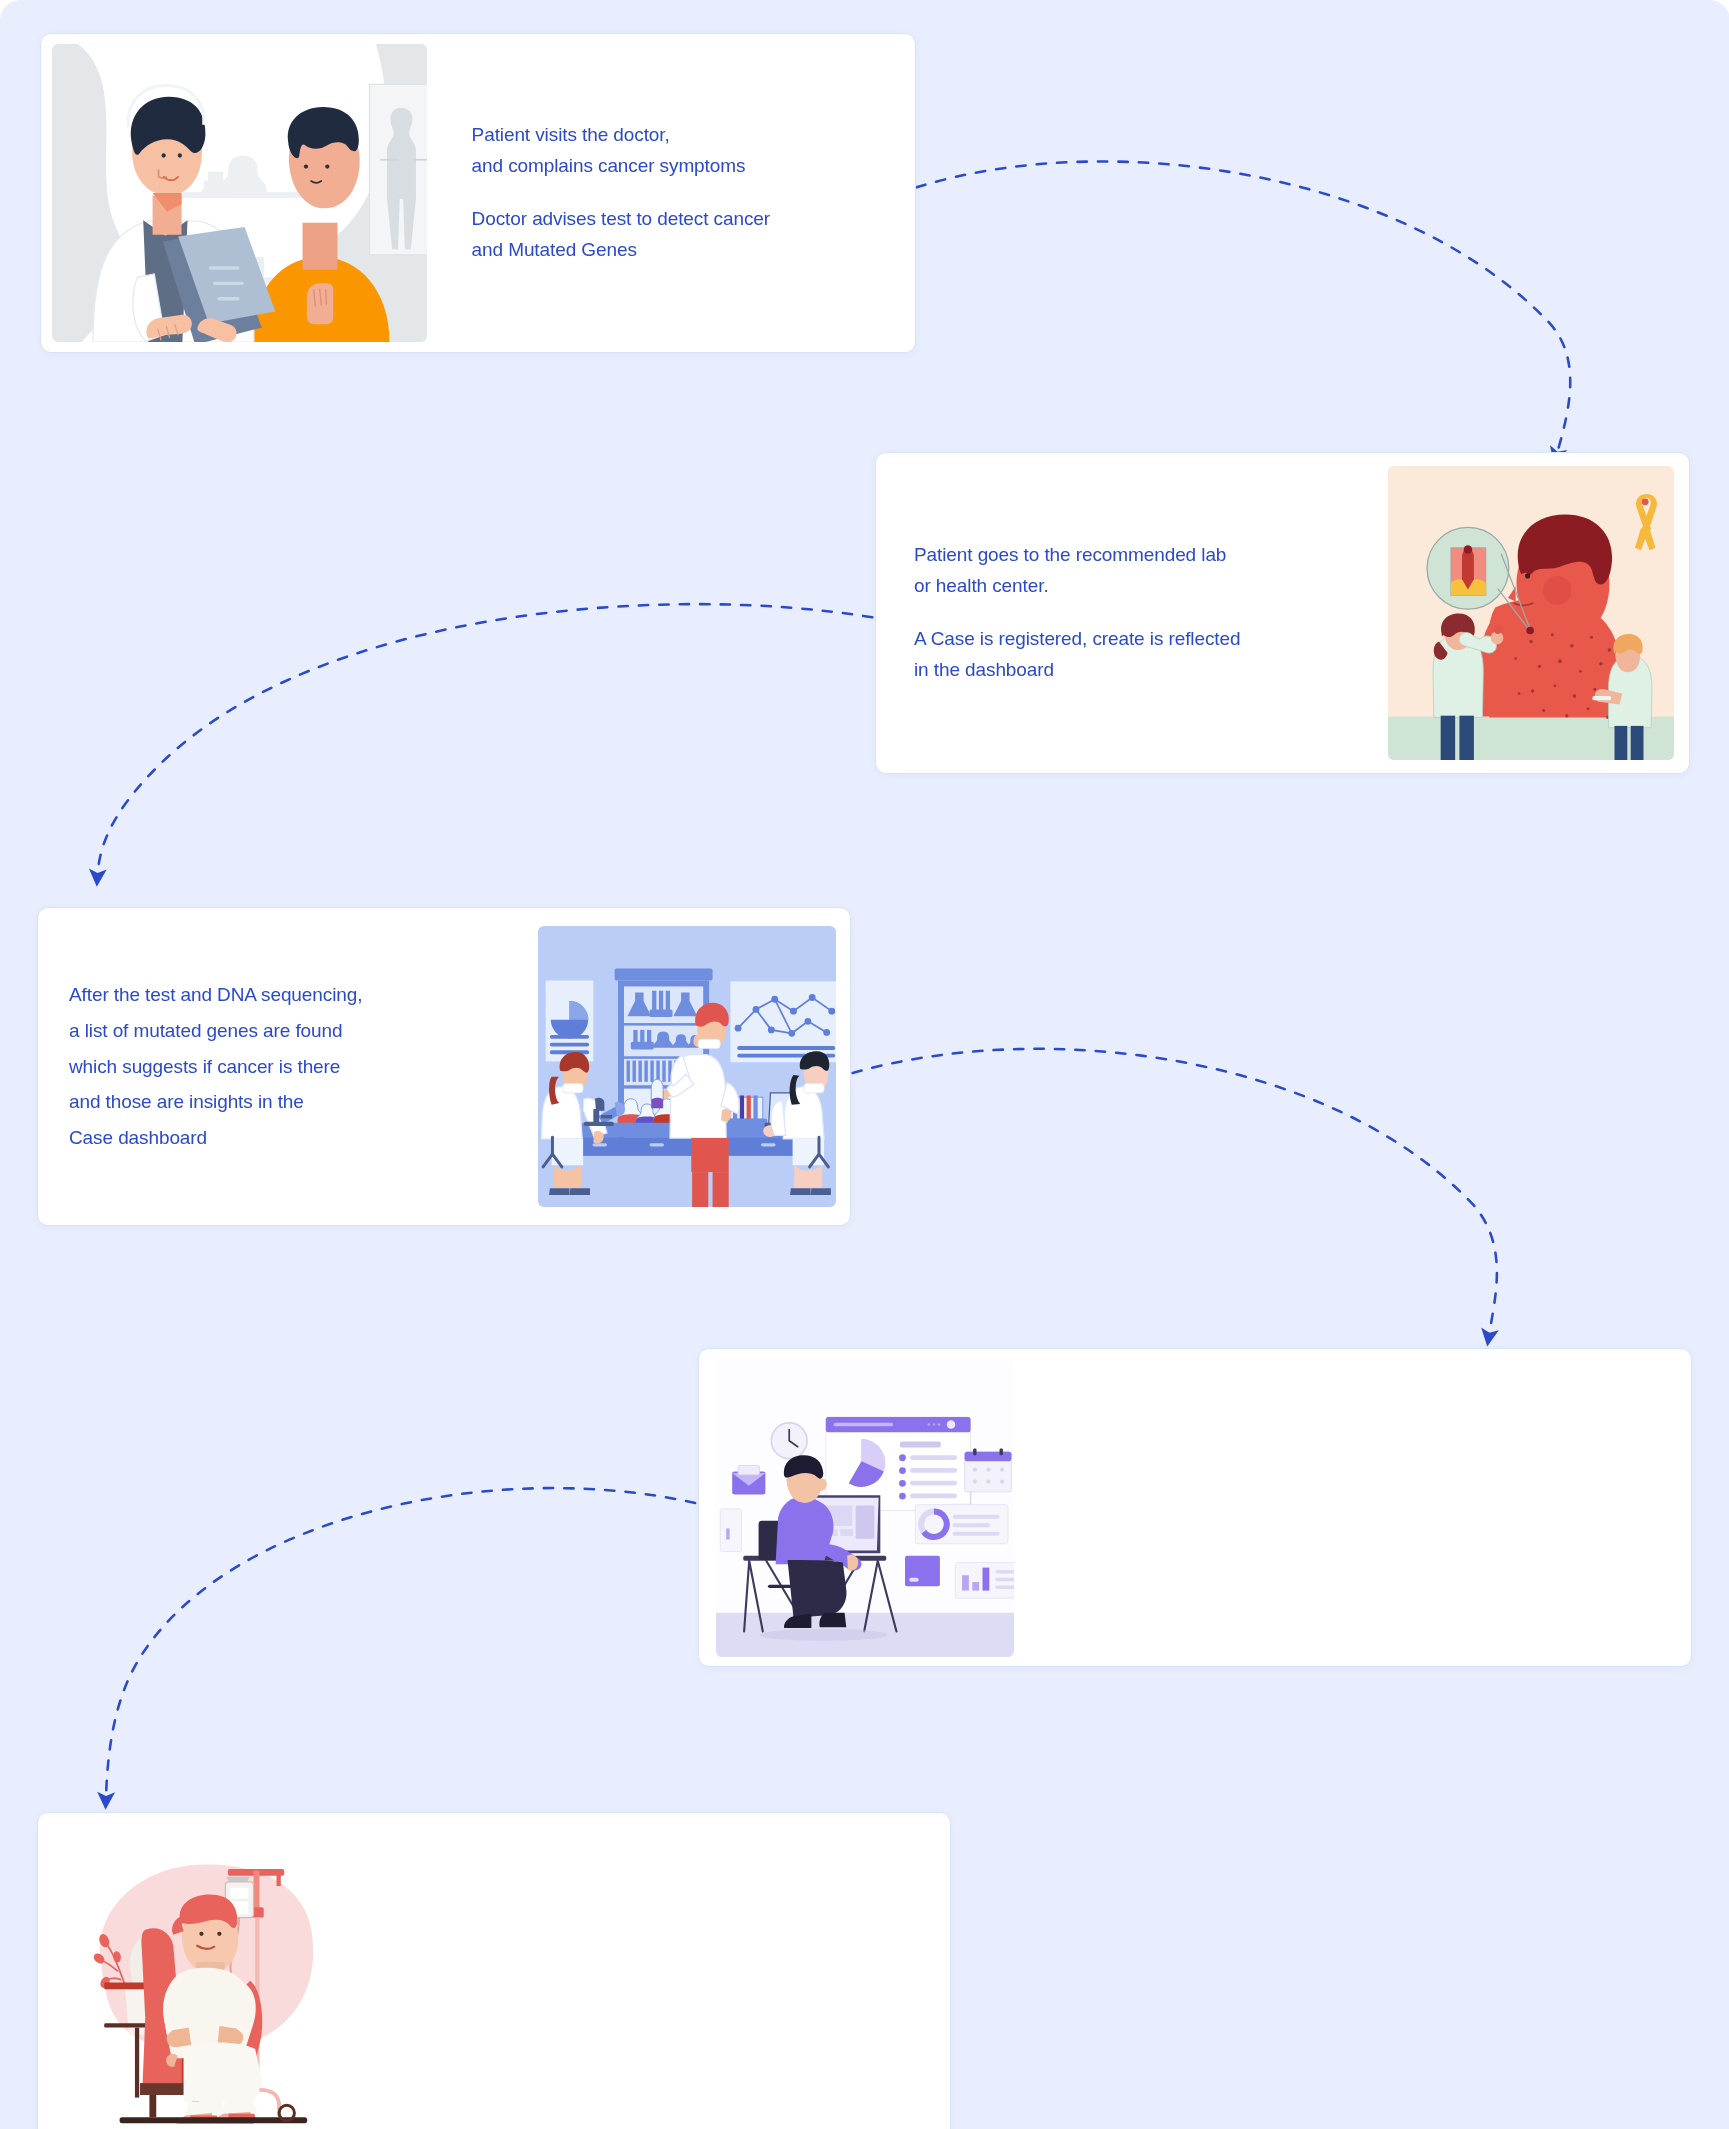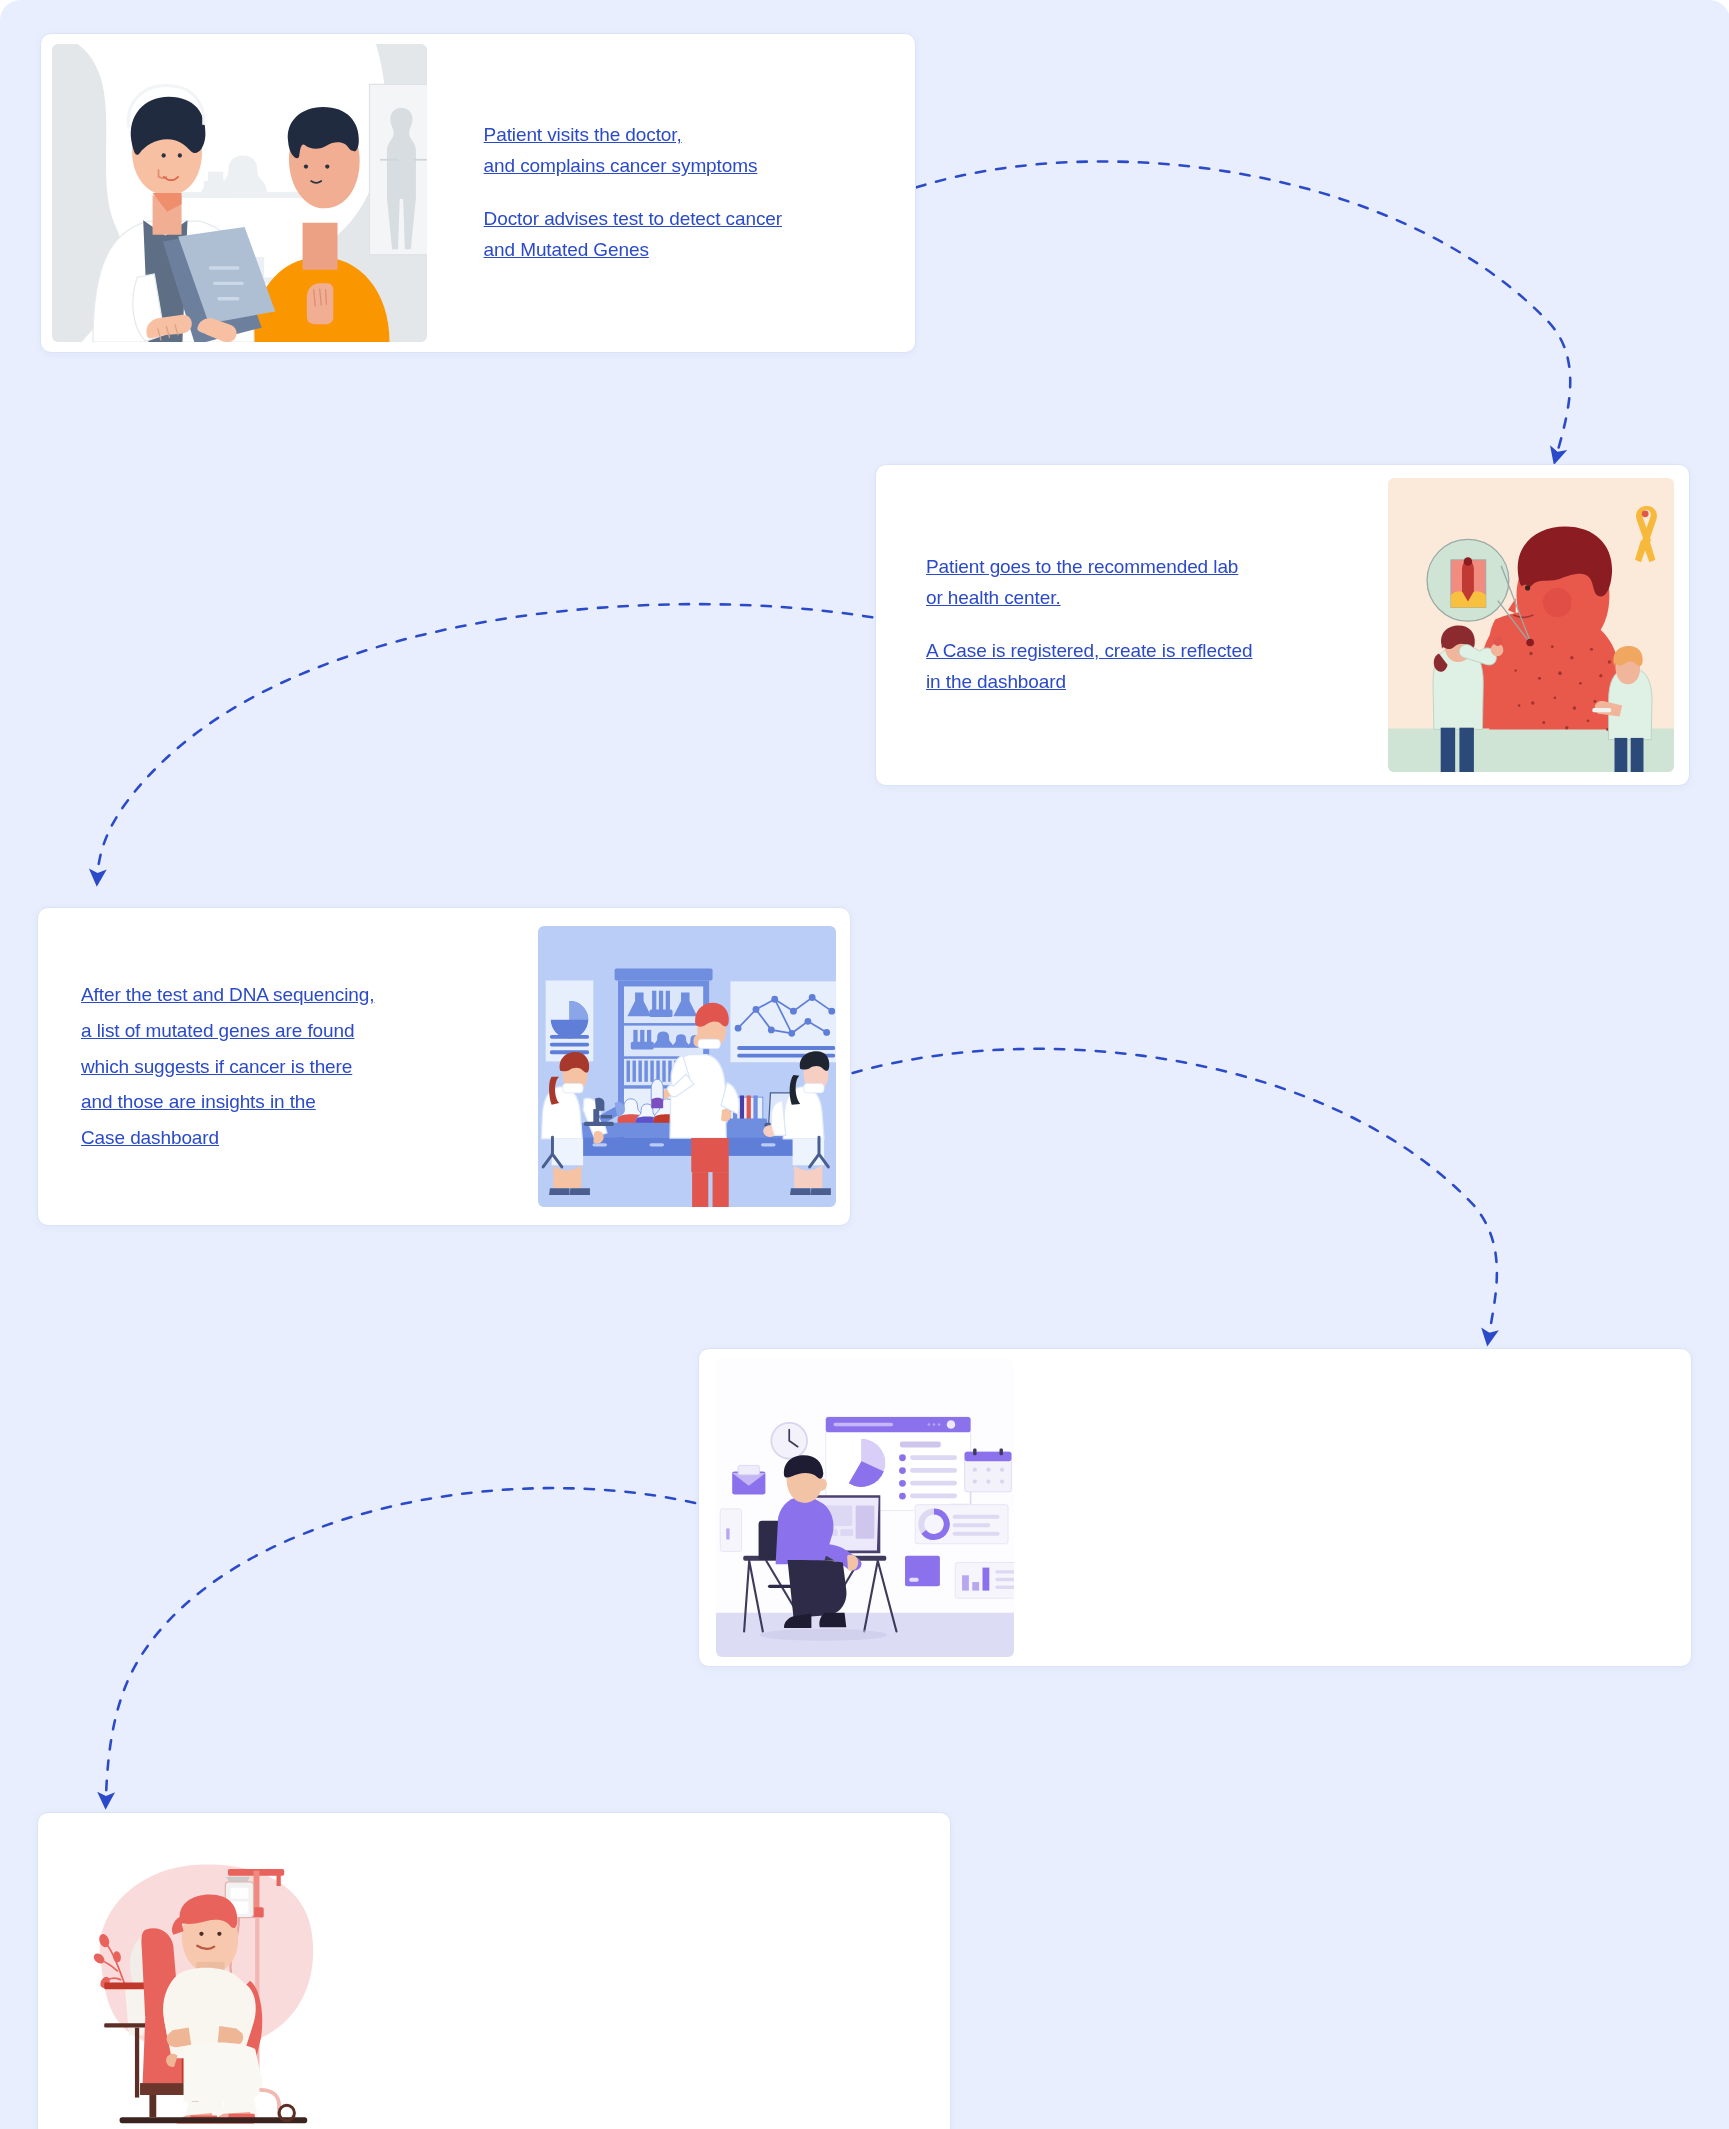--- a/index.html
+++ b/index.html
@@ -42,36 +42,36 @@
   }
   .card.img-left { flex-direction: row; }
   .card.img-right { flex-direction: row; }
   .card-text {
     color: #2b4ac9;
     font-size: 19px;
     line-height: 1.62;
     letter-spacing: -0.1px;
     font-weight: 500;
   }
-  .para { margin: 12px; text-decoration: underline; }
+  .para { margin: 0; }
   .para + .para { margin-top: 22px; }
   .illus {
     position: relative;
     flex: none;
     border-radius: 6px;
     overflow: hidden;
   }
   svg.ill { display: block; width: 100%; height: 100%; }
 
   
   #card1 { left: 40px;  top: 33px;   width: 876px; height: 320px;  padding: 0; }
   #card1 .illus { width: 375px; height: 298px; margin-left: 10.6px; }
   #card1 .card-text { margin-left: 45px; }
 
-  #card2 { left: 875px; top: 464px; width: 815px; height: 322px; }
+  #card2 { left: 875px; top: 452px; width: 815px; height: 322px; }
   #card2 .illus { width: 286px; height: 294px; margin-left: 19.6px; margin-right: 15.3px; }
   #card2 .card-text { margin-left: 38px; flex: 1; }
 
   #card3 { left: 37px;  top: 907px; width: 814px; height: 319px; }
   #card3 .illus { width: 298px; height: 281px; margin-left: 14.5px; margin-right: 14.5px; }
   #card3 .card-text { margin-left: 31px; flex: 1; line-height: 1.88; }
 
   #card4 { left: 698px; top: 1348px; width: 994px; height: 319px; }
   #card4 .illus { width: 298px; height: 298px; margin-left: 17px; margin-right: 10.2px; }
   #card4 .card-text { margin-left: 37px; flex: 1; }

